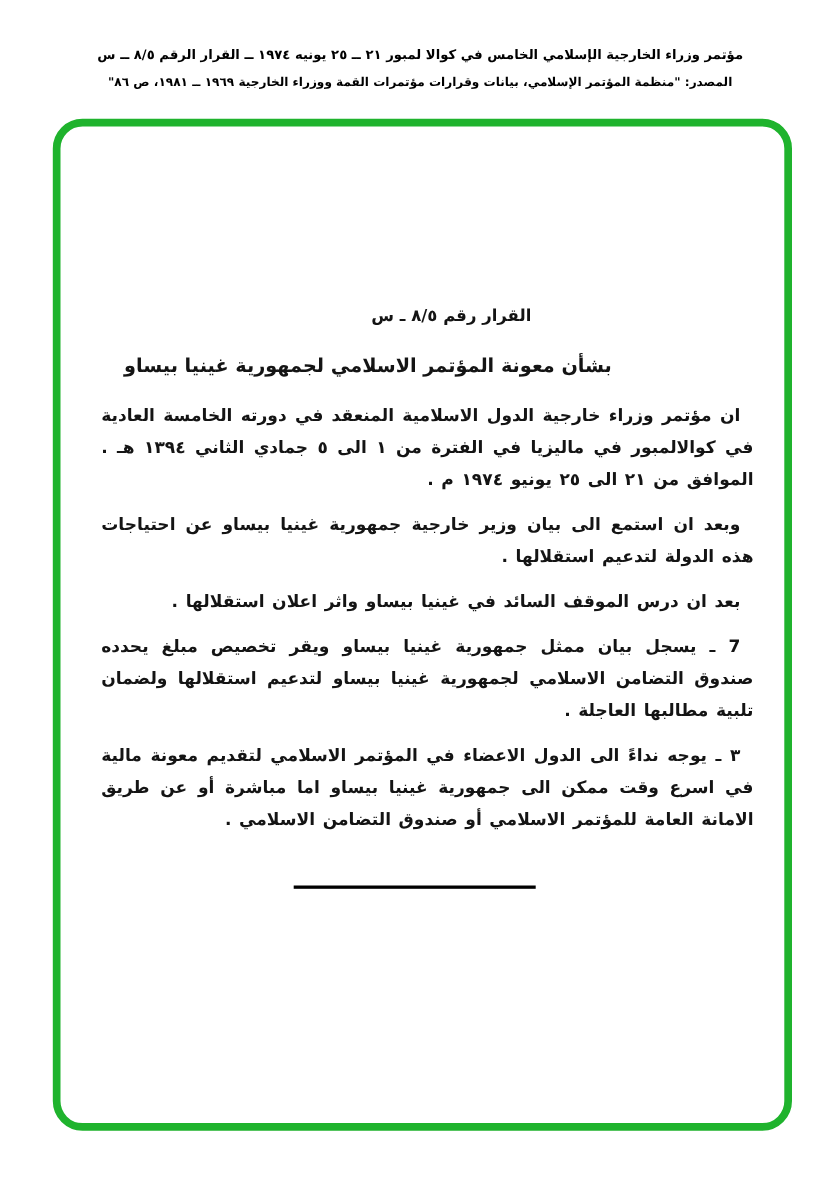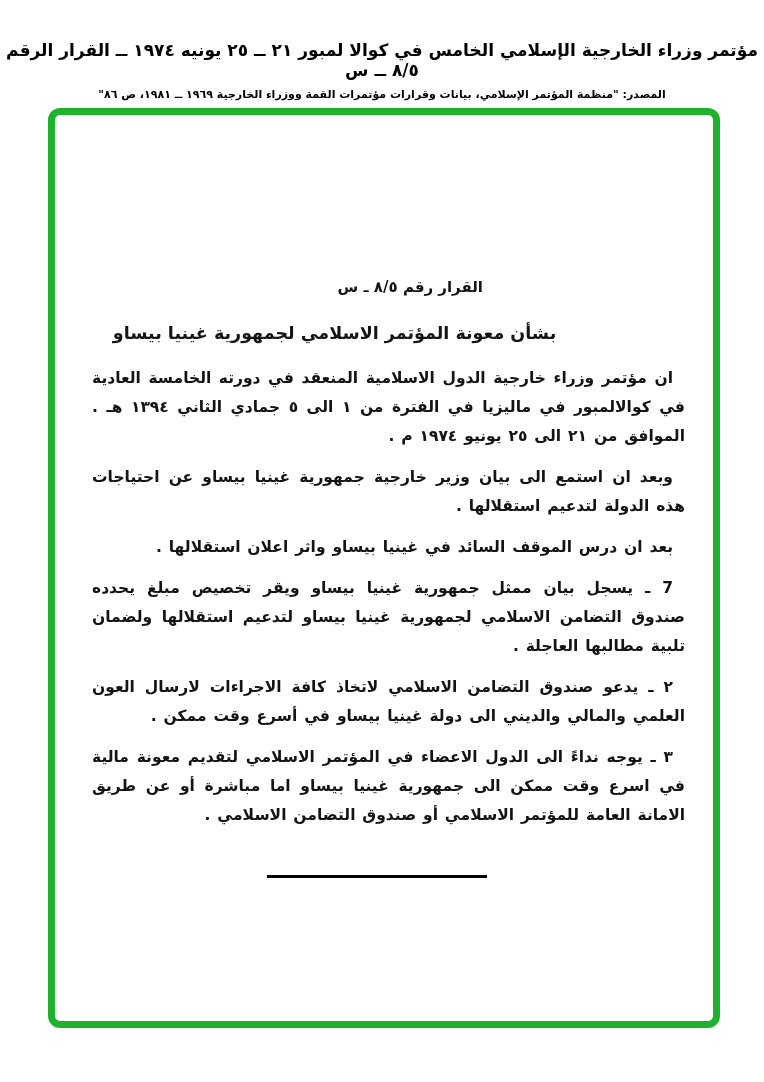--- a/index.html
+++ b/index.html
@@ -16,21 +16,21 @@
     overflow: hidden;
   }
   .scan-header {
     direction: rtl;
     text-align: center;
     padding-top: 40px;
     color: #000;
     font-weight: bold;
   }
   .scan-header .line1 {
-    font-size: 17px;
+    font-size: 12px;
     line-height: 20px;
     letter-spacing: 0.2px;
   }
   .scan-header .line2 {
     font-size: 11px;
     line-height: 15px;
     margin-top: 7px;
   }
   .green-box {
     position: absolute;
@@ -84,37 +84,36 @@
 </head>
 <body>
 
 <div class="page">
 
   <div class="scan-header">
     <div class="line1">مؤتمر وزراء الخارجية الإسلامي الخامس في كوالا لمبور ٢١ ــ ٢٥ يونيه ١٩٧٤ ــ القرار الرقم ٨/٥ ــ س</div>
     <div class="line2">المصدر: "منظمة المؤتمر الإسلامي، بيانات وقرارات مؤتمرات القمة ووزراء الخارجية ١٩٦٩ ــ ١٩٨١، ص ٨٦"</div>
   </div>
 
-  <div class="green-box" style="border-color: rgb(31, 179, 45);">
+  <div class="green-box" style="border-color: rgb(31, 179, 45); border-radius: 27px;">
     <div class="doc-content">
 
       <div class="res-number">القرار رقم ٨/٥ ـ س</div>
 
       <div class="doc-title">بشأن معونة المؤتمر الاسلامي لجمهورية غينيا بيساو</div>
 
       <p class="para mt-18">ان مؤتمر وزراء خارجية الدول الاسلامية المنعقد في دورته الخامسة العادية في كوالالمبور في ماليزيا في الفترة من ١ الى ٥ جمادي الثاني ١٣٩٤ هـ . الموافق من ٢١ الى ٢٥ يونيو ١٩٧٤ م .</p>
 
       <p class="para mt-3">وبعد ان استمع الى بيان وزير خارجية جمهورية غينيا بيساو عن احتياجات هذه الدولة لتدعيم استقلالها .</p>
 
       <p class="para mt-10">بعد ان درس الموقف السائد في غينيا بيساو واثر اعلان استقلالها .</p>
 
 
       <p class="para mt-3">7 ـ يسجل بيان ممثل جمهورية غينيا بيساو ويقر تخصيص مبلغ يحدده صندوق التضامن الاسلامي لجمهورية غينيا بيساو لتدعيم استقلالها ولضمان تلبية مطالبها العاجلة .</p>
 
-      <p class="para mt-6">٢ ـ يدعو صندوق التضامن الاسلامي لاتخاذ كافة الاجراءات لارسال العون العلمي والمالي والديني الى دولة غينيا بيساو في أسرع وقت ممكن .</p>
 
       <p class="para mt-5">٣ ـ يوجه نداءً الى الدول الاعضاء في المؤتمر الاسلامي لتقديم معونة مالية في اسرع وقت ممكن الى جمهورية غينيا بيساو اما مباشرة أو عن طريق الامانة العامة للمؤتمر الاسلامي أو صندوق التضامن الاسلامي .</p>
 
       <div class="divider"></div>
 
     </div>
   </div>
 
 </div>
 

